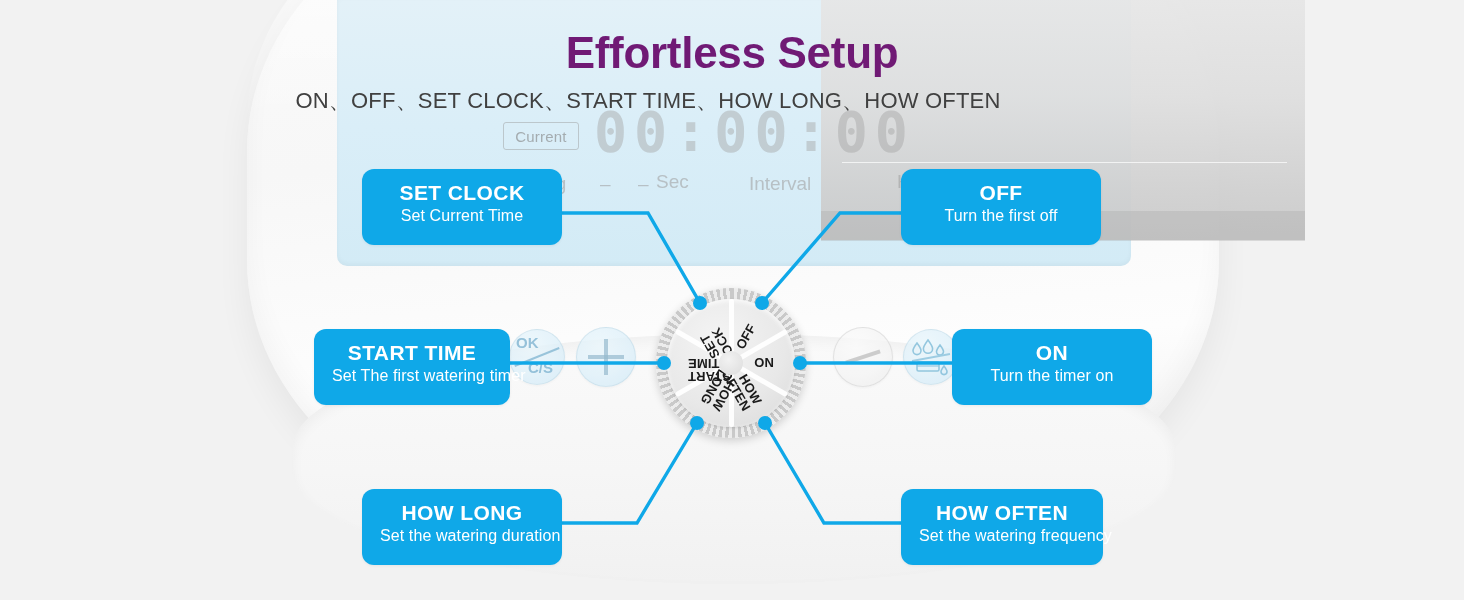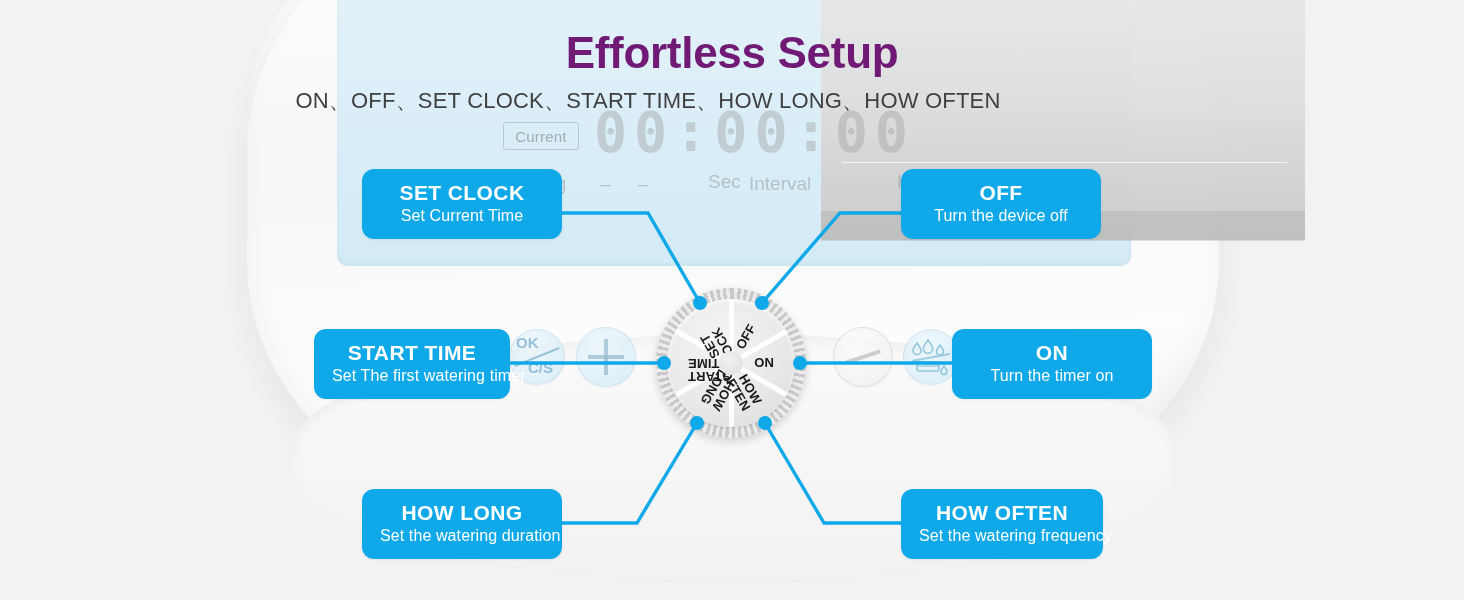--- a/index.html
+++ b/index.html
@@ -75,21 +75,21 @@
     width: 380px; height: 62px;
     color: rgba(163,163,163,.45);
     font-family: "DejaVu Sans Mono", monospace;
     font-size: 55px; font-weight: 700; letter-spacing: 7px;
     white-space: nowrap;
   }
   .lcd-lbl { position: absolute; color: rgba(160,160,160,.58); font-size: 19px; white-space: nowrap; }
   .lcd-lbl.ing     { left: 541px; top: 173px; }
   .lcd-lbl.dash1   { left: 600px; top: 173px; }
   .lcd-lbl.dash2   { left: 638px; top: 173px; }
-  .lcd-lbl.sec     { left: 708px; top: 171px; text-align: right; }
+  .lcd-lbl.sec     { left: 656px; top: 171px; text-align: right; }
   .lcd-lbl.interval{ left: 749px; top: 173px; }
   .lcd-lbl.hh      { left: 897px; top: 171px; }
 
   
   .rbtn {
     position: absolute; border-radius: 50%;
     background: radial-gradient(circle at 38% 30%, #e9f6fc 0%, #ddf0fa 55%, #cfe9f6 100%);
     border: 1px solid rgba(150,190,210,.35);
     box-shadow: 0 1px 3px rgba(0,0,0,.05);
     opacity: .75;
@@ -161,21 +161,21 @@
     white-space: pre-line;
   }
   .dial-lbl span { display: block; }
 
   
   .callout {
     position: absolute;
     background: #0fa8e8;
     border-radius: 12px;
     color: #ffffff;
-    padding: 12px 18px 14px 18px;
+    padding: 12px 18px 20px 18px;
     text-align: center;
     box-shadow: 0 1px 3px rgba(0,0,0,.06);
   }
   .callout .ttl {
     font-size: 21px; font-weight: 700; letter-spacing: .4px;
     line-height: 1.18; white-space: nowrap;
   }
   .callout .sub {
     font-size: 16px; font-weight: 400; letter-spacing: .1px;
     margin-top: 0; line-height: 1.2; white-space: nowrap;
@@ -291,21 +291,21 @@
       <circle cx="765" cy="423" r="7"></circle>
     </g>
   </svg>
 
   <div class="callout c-setclock">
     <div class="ttl">SET CLOCK</div>
     <div class="sub">Set Current Time</div>
   </div>
   <div class="callout c-off">
     <div class="ttl">OFF</div>
-    <div class="sub">Turn the device off</div>
+    <div class="sub">Turn the first off</div>
   </div>
   <div class="callout c-starttime">
     <div class="ttl">START TIME</div>
     <div class="sub">Set The first watering timer</div>
   </div>
   <div class="callout c-on">
     <div class="ttl">ON</div>
     <div class="sub">Turn the timer on</div>
   </div>
   <div class="callout c-howoften">

